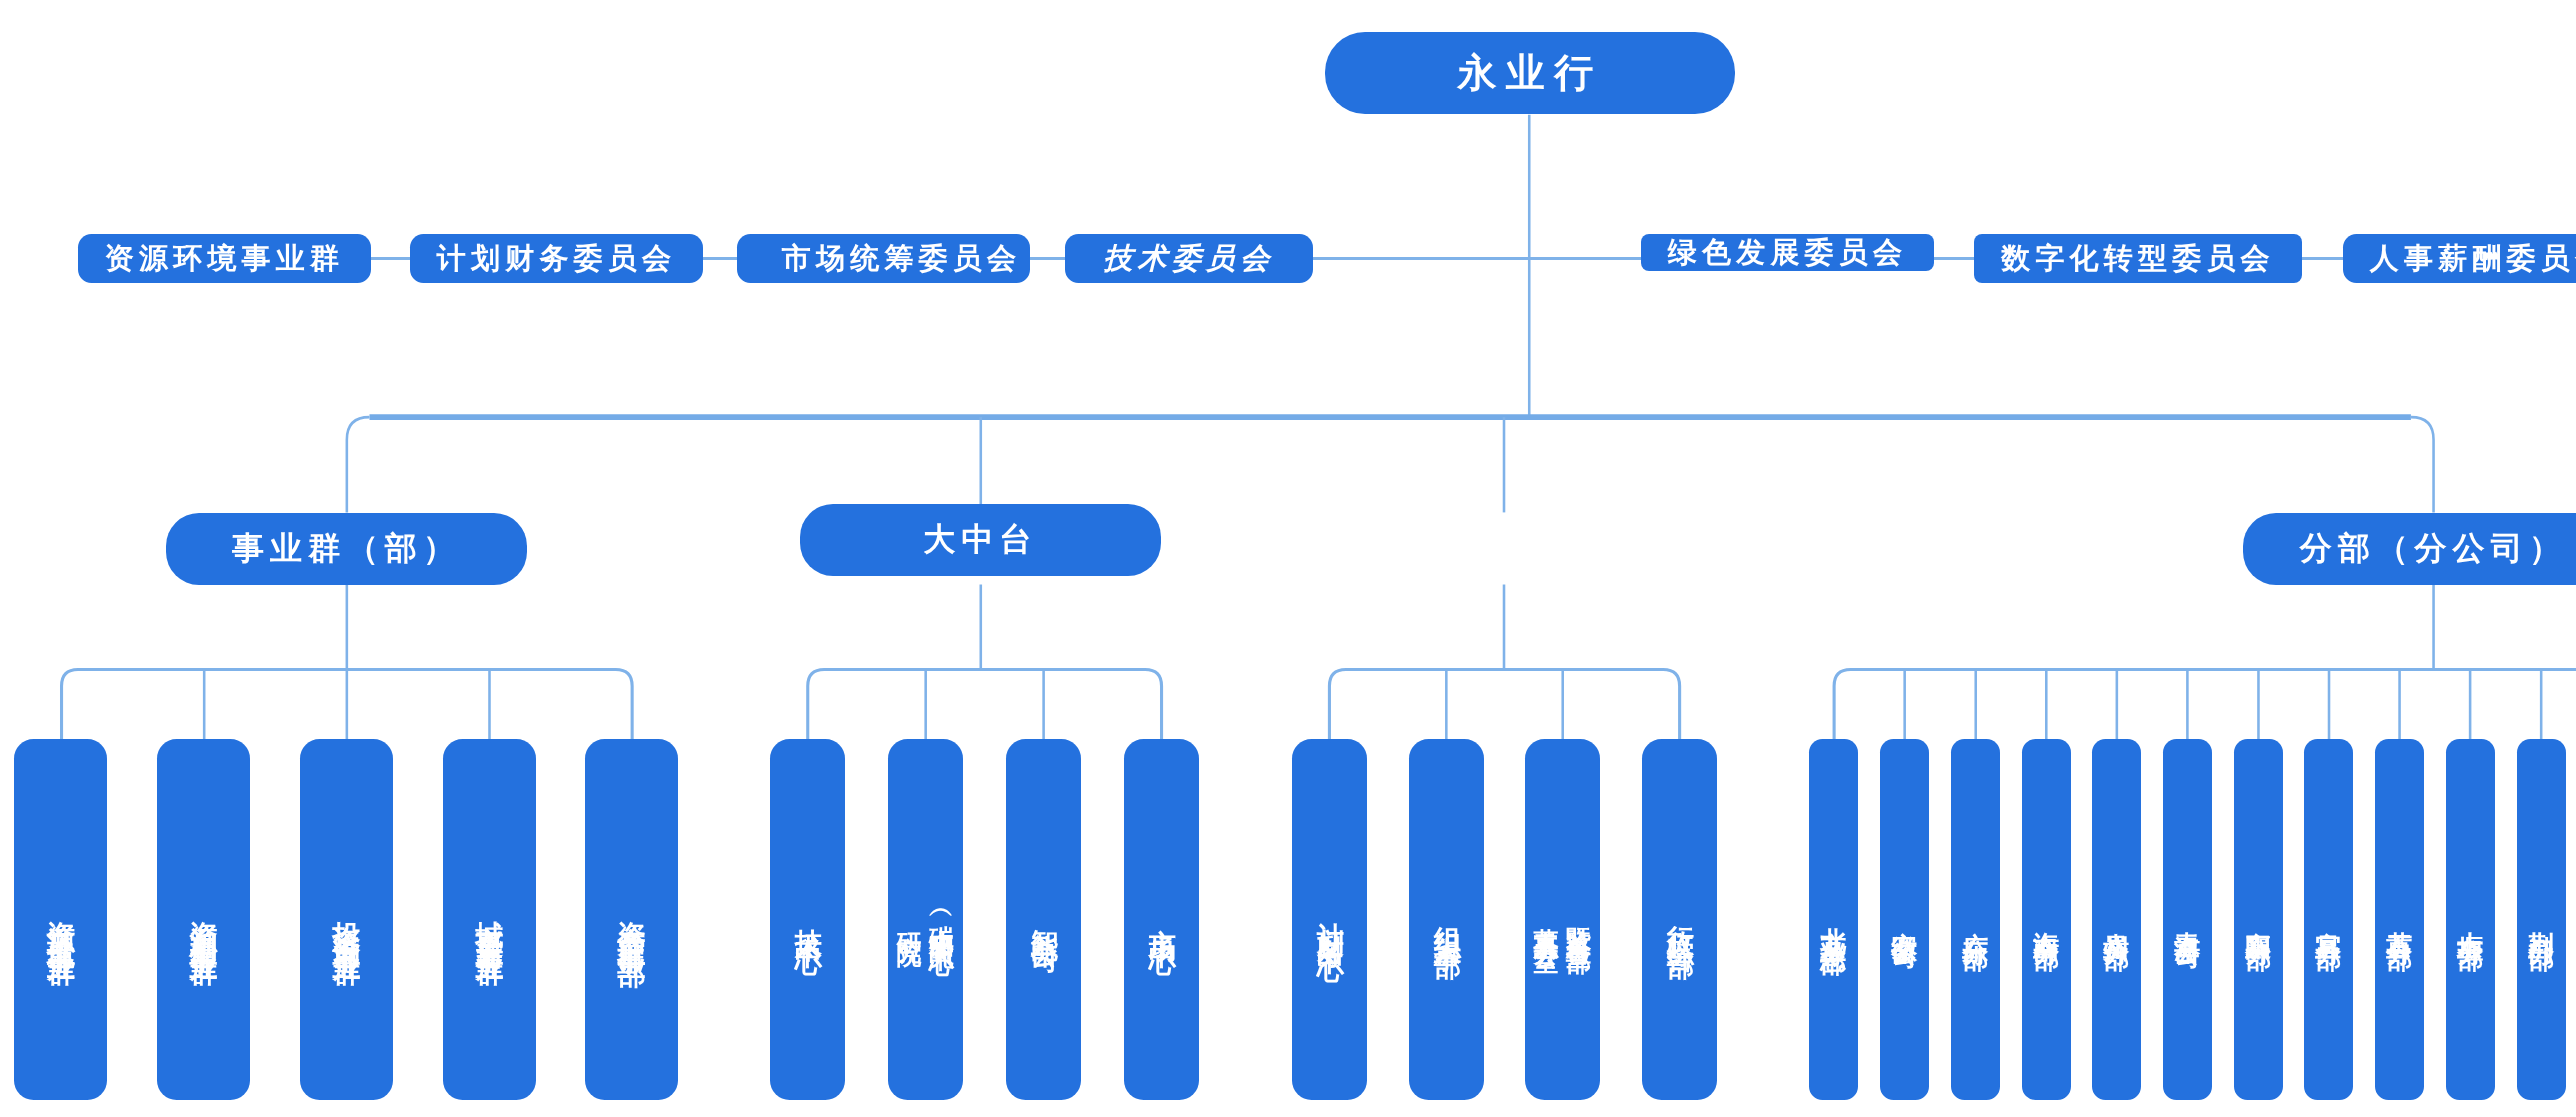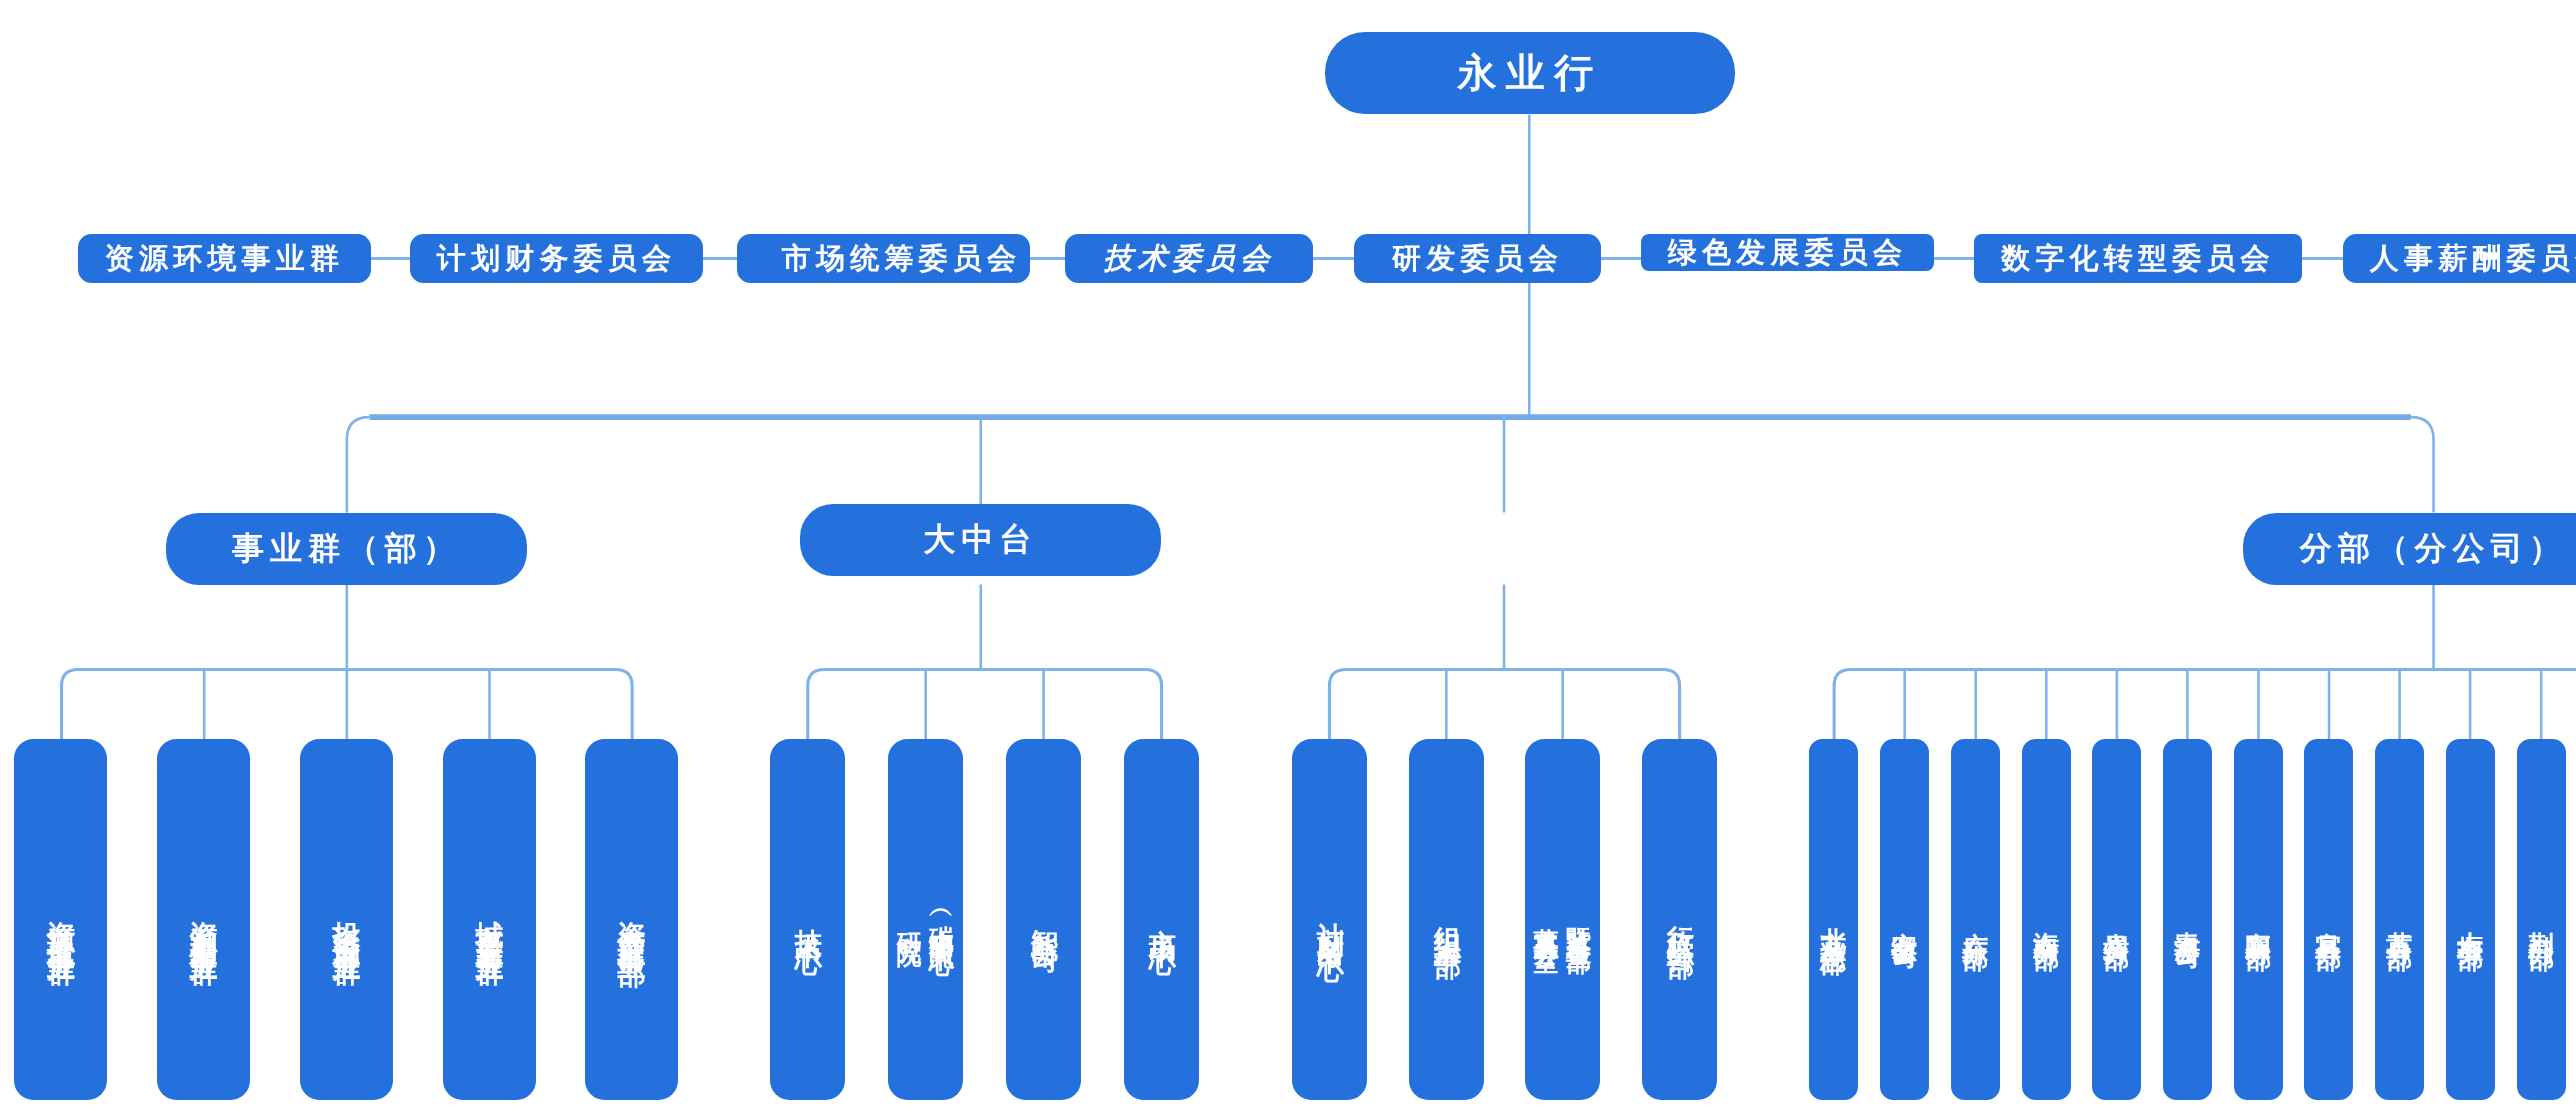--- a/index.html
+++ b/index.html
@@ -69,21 +69,20 @@
       <path d="M 5482 1300 V 1435" stroke="#7FB2E9" stroke-width="5" fill="none"></path>
       <path d="M 5619 1300 V 1435" stroke="#7FB2E9" stroke-width="5" fill="none"></path>
       <path d="M 4724 1135 V 1300" stroke="#7FB2E9" stroke-width="5" fill="none"></path>
     </svg>
 
 <div class="node root" id="root-node" style="left: 1325px; top: 32px; width: 410px; height: 82px;">永业行</div>
     <div class="node committee" style="left: 78px; top: 234px; width: 293px; height: 49px;">资源环境事业群</div>
     <div class="node committee" style="left: 410px; top: 234px; width: 293px; height: 49px;">计划财务委员会</div>
     <div class="node committee" style="left: 737px; top: 234px; width: 293px; height: 49px; padding-left: 36px;">市场统筹委员会</div>
     <div class="node committee" style="left: 1065px; top: 234px; width: 248px; height: 49px; font-style: italic;">技术委员会</div>
-    <div class="node committee" style="left: 1354px; top: 234px; width: 247px; height: 49px;">研发委员会</div>
     <div class="node committee" style="left: 1641px; top: 234px; width: 293px; height: 37px; border-radius: 8px;">绿色发展委员会</div>
     <div class="node committee" style="left: 1974px; top: 234px; width: 328px; height: 49px; border-radius: 8px;">数字化转型委员会</div>
     <div class="node committee" style="left: 2343px; top: 234px; width: 293px; height: 49px;">人事薪酬委员会</div>
     <div class="node group-header" style="left: 166px; top: 513px; width: 361px; height: 72px;">事业群（部）</div>
     <div class="node leaf" style="left: 14.4px; top: 739px; width: 93px; height: 361px;">
     <span class="vtext f54">资源环境事业群</span>
   </div>
     <div class="node leaf" style="left: 157px; top: 739px; width: 93px; height: 361px;">
     <span class="vtext f54">资源利用事业群</span>
   </div>

